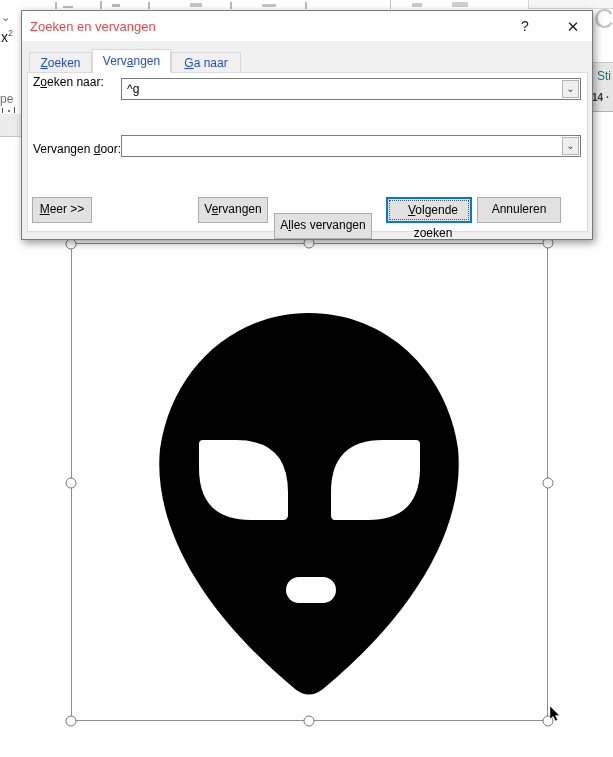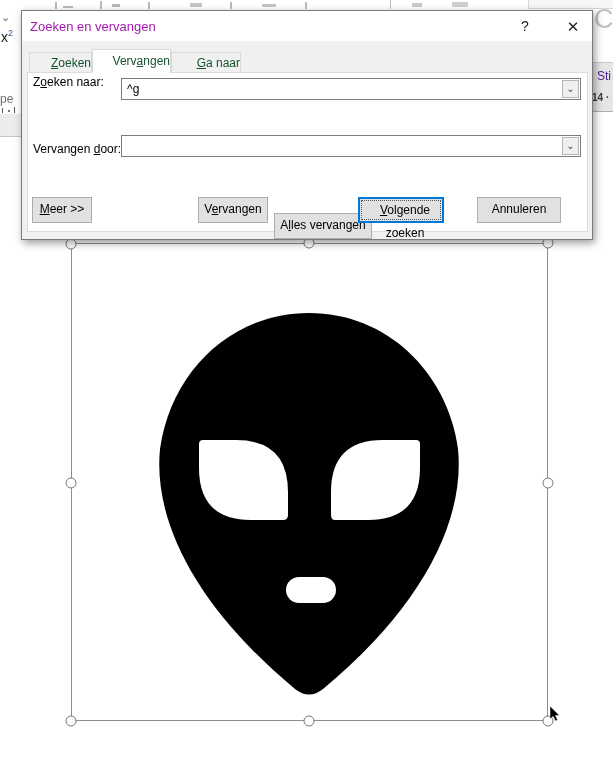--- a/index.html
+++ b/index.html
@@ -10,39 +10,39 @@
   .frag{position:absolute;background:#b9b9b9;}
   .gallery-frag{position:absolute;left:528px;top:0;width:85px;height:8px;background:#f6f6f6;border:1px solid #d8d8d8;border-top:none;}
   .chev-frag{position:absolute;left:1px;top:11px;font-size:11px;color:#666;}
   .sup-frag{position:absolute;left:1px;top:28px;font-size:14px;color:#1a1a1a;}
   .sup-frag .sup{font-size:9px;color:#2e5fa3;vertical-align:super;}
   .pe-frag{position:absolute;left:0;top:92px;font-size:12px;color:#6f6f6f;}
   .ruler-block{position:absolute;left:0;top:114px;width:21px;height:22px;background:#ececec;border-bottom:1px solid #c6c6c6;}
   .tick{position:absolute;background:#555;}
   .co-frag{position:absolute;left:594px;top:4px;font-size:27px;color:#c2c2c2;}
   .sti-band{position:absolute;left:590px;top:62px;width:23px;height:48px;background:#e6e6e6;border-top:1px solid #c9c9c9;border-bottom:1px solid #b0b0b0;}
-  .sti-text{position:absolute;left:7px;top:6px;font-size:12px;color:#4c1d95;}
+  .sti-text{position:absolute;left:7px;top:6px;font-size:12px;color:#0f766e;}
   .ruler-num{position:absolute;left:2px;top:29px;font-size:10px;color:#3a3a3a;font-weight:bold;}
 
   
   .sel-rect{position:absolute;left:71px;top:243px;width:477px;height:478px;border:1px solid #8e8e8e;box-sizing:border-box;}
   .alien-svg{position:absolute;left:71px;top:244px;}
   .handle{position:absolute;width:11px;height:11px;border:1.6px solid #777;background:#fff;border-radius:50%;box-sizing:border-box;transform:translate(-50%,-50%);}
   .cursor-svg{position:absolute;left:549px;top:706px;}
 
   
   .dialog{position:absolute;left:21px;top:10px;width:570px;height:228px;background:#f0f0f0;
           border:1px solid #7a7a7a;box-sizing:content-box;box-shadow:2px 3px 8px rgba(0,0,0,.40);z-index:5;}
   .titlebar{position:absolute;left:0;top:0;width:100%;height:30px;background:#ffffff;}
-  .dlg-title{position:absolute;left:8px;top:8px;font-size:13px;color:#a21caf;}
+  .dlg-title{position:absolute;left:8px;top:8px;font-size:13px;color:#ef4444;}
   .cap-btn{position:absolute;top:5px;width:26px;height:21px;text-align:center;font-size:14px;color:#222;line-height:21px;cursor:default;}
   .help-btn{left:490px;}
   .close-btn{left:538px;font-size:15px;}
 
-  .tab{position:absolute;font-size:12px;text-align:right;box-sizing:border-box;color:#14532d;}
+  .tab{position:absolute;font-size:12px;text-align:center;box-sizing:border-box;color:#1d4ed8;}
   .tab.inactive{top:41px;height:21px;line-height:20px;background:#f0f0f0;border:1px solid #d9d9d9;border-bottom:none;}
   .tab.active{top:38px;height:24px;line-height:23px;background:#fff;border:1px solid #d9d9d9;border-bottom:none;z-index:2;}
   .tab-page{position:absolute;left:5px;top:61px;width:561px;height:160px;background:#fff;border:1px solid #dcdcdc;box-sizing:border-box;}
 
   .fld-label{position:absolute;left:11px;font-size:12px;z-index:3;}
   .combo{position:absolute;left:99px;width:460px;height:22px;background:#fff;border:1px solid #7b7b7b;box-sizing:border-box;z-index:3;}
   .combo input{position:absolute;left:0;top:0;width:435px;height:20px;border:none;outline:none;padding:0 0 0 5px;
                font-family:"Liberation Sans","DejaVu Sans",sans-serif;font-size:12px;background:transparent;}
   .combo .drop{position:absolute;right:1px;top:1px;width:17px;height:18px;background:#efefef;border:1px solid #b5b5b5;
                box-sizing:border-box;text-align:center;line-height:15px;font-size:10px;color:#444;cursor:default;}
@@ -134,17 +134,17 @@
     <div class="combo" style="top:124px;">
       <input type="text" value="" style="">
       <div class="drop">
         <span>⌄</span>
       </div>
     </div>
 
     <div class="btn" style="left:10px;width:60px;"><span></span><span class="u">M</span><span>eer &gt;&gt;</span></div>
     <div class="btn" style="left:176px;width:70px;"><span>V</span><span class="u">e</span><span>rvangen</span></div>
     <div class="btn" style="left:252px;width:98px;margin-top:16px;"><span>A</span><span class="u">l</span><span>les vervangen</span></div>
-    <div class="btn focused" style="left:336px;width:86px;padding-left:8px;"><span></span><span class="u">V</span><span>olgende zoeken</span></div>
+    <div class="btn focused" style="left:364px;width:86px;padding-left:8px;"><span></span><span class="u">V</span><span>olgende zoeken</span></div>
     <div class="btn" style="left:455px;width:84px;"><span>Annuleren</span><span class="u"></span><span></span></div>
   </div>
 
 </div>
 
 </body></html>

